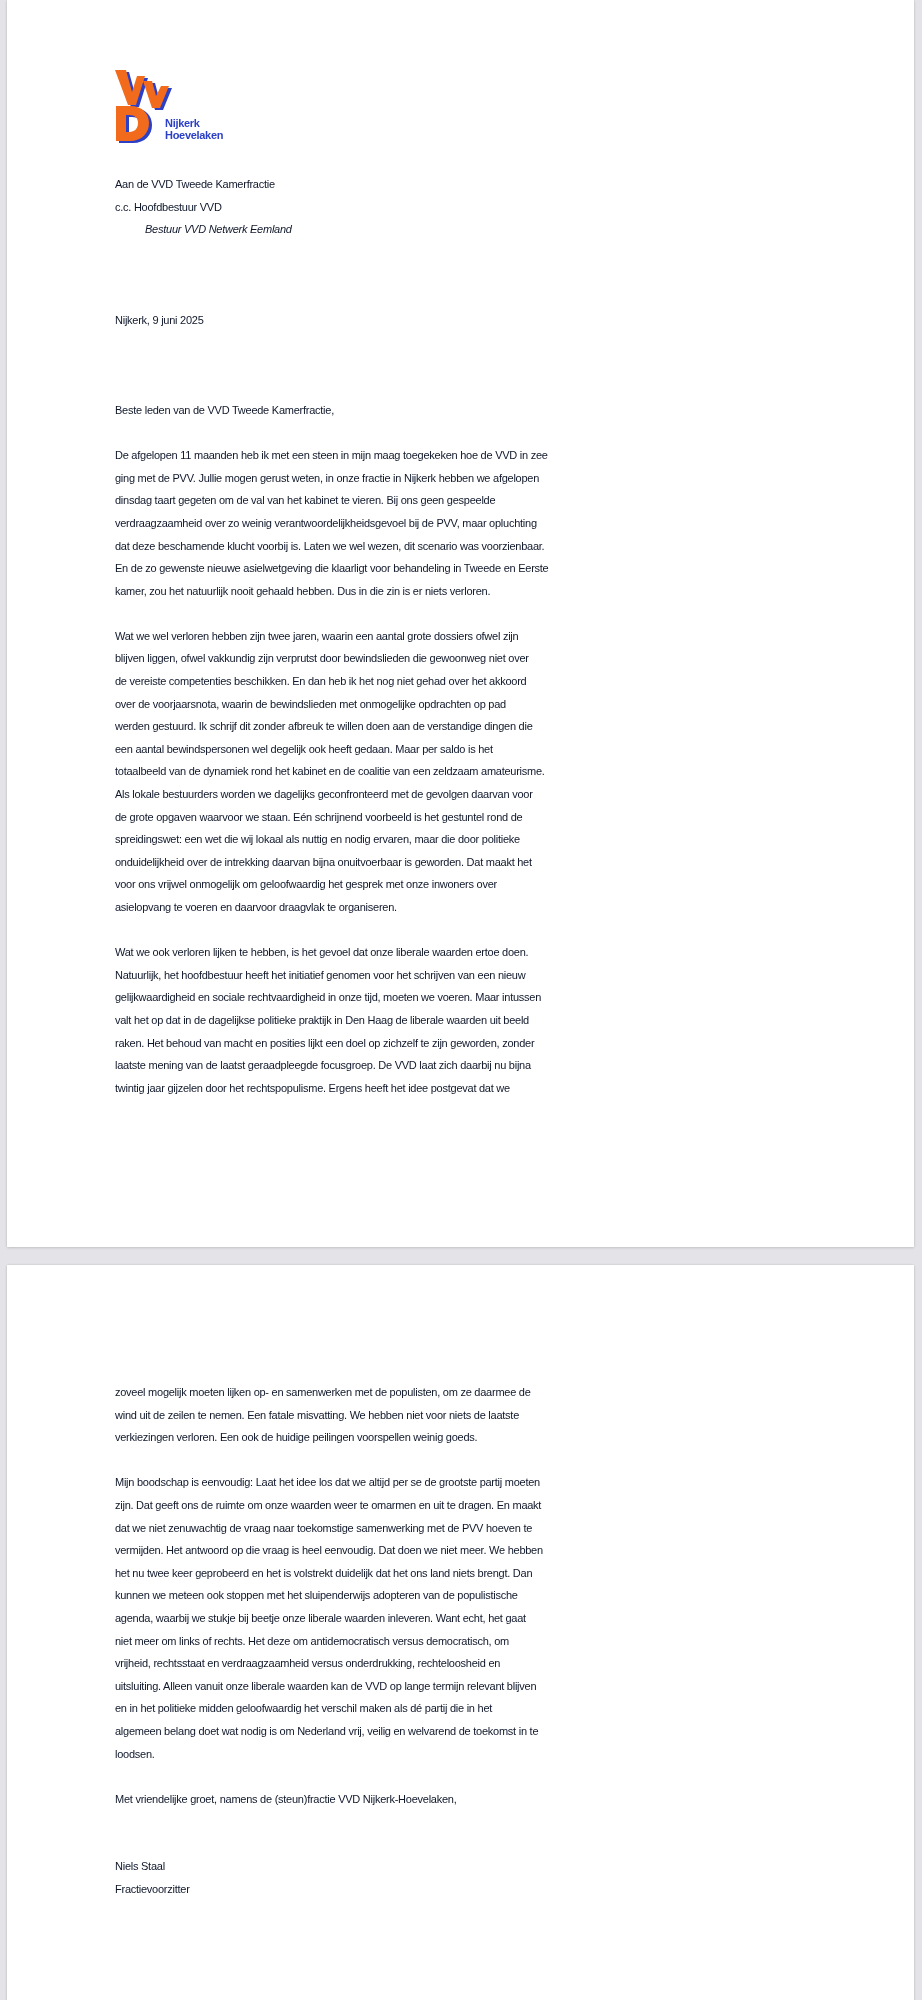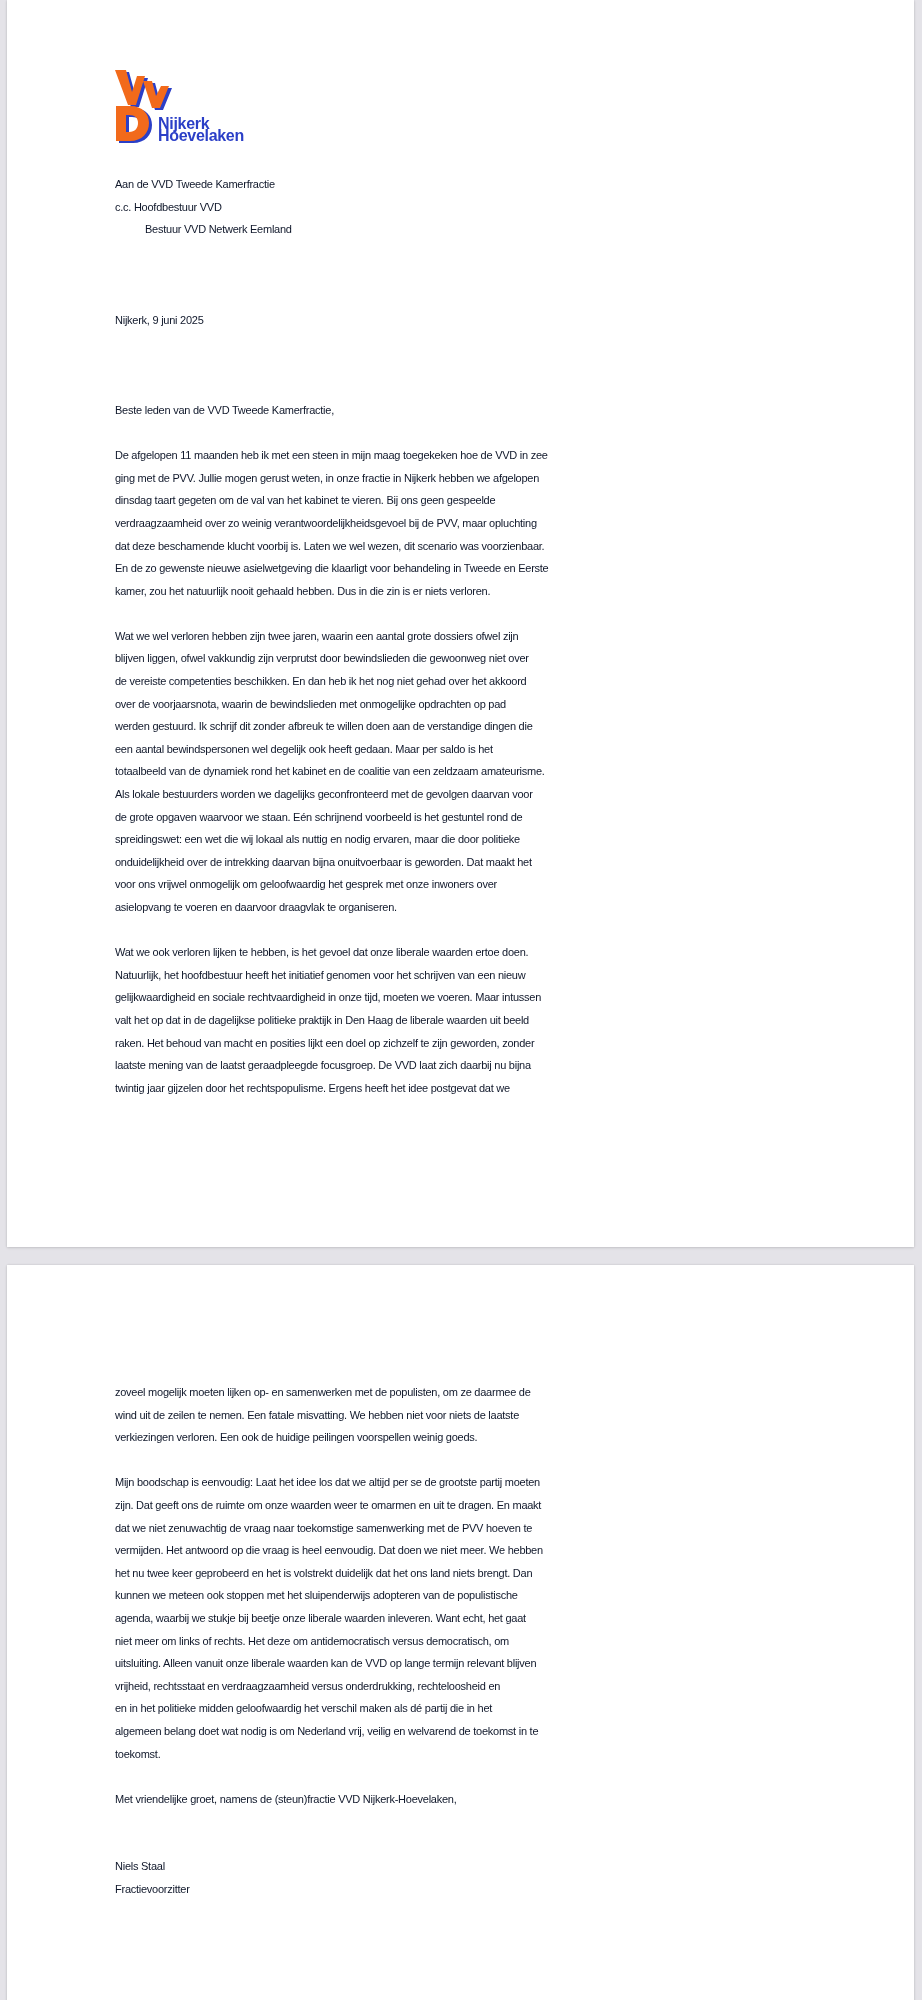--- a/index.html
+++ b/index.html
@@ -19,27 +19,27 @@
   .content {
     position: absolute; left: 108px; width: 700px;
     color: #0f172a;
     font-size: 11px;
     line-height: 22.6px;
     letter-spacing: -0.25px;
     font-stretch: condensed;
   }
   .content p { margin: 0; }
   .gap { height: 22.6px; }
-  .indent { padding-left: 30px; }
+  .indent { padding-left: 30px; font-style: italic; }
 
   
   .logo { position: absolute; left: 108px; top: 70px; width: 120px; height: 80px; }
   .logo .sub {
-    position: absolute; left: 43px; top: 48px;
-    color: #2b3fc7; font-weight: bold; font-size: 16px; line-height: 11.5px;
+    position: absolute; left: 50px; top: 48px;
+    color: #2b3fc7; font-weight: bold; font-size: 11px; line-height: 11.5px;
     letter-spacing: -0.3px;
   }
 
   #p1-content { top: 173px; }
   #p2-content { top: 116px; }
 </style>
 </head>
 <body>
 
 <div class="page" id="page1">
@@ -130,25 +130,25 @@
         <div class="gap"></div>
         <div>
           <p>Mijn boodschap is eenvoudig: Laat het idee los dat we altijd per se de grootste partij moeten</p>
           <p>zijn. Dat geeft ons de ruimte om onze waarden weer te omarmen en uit te dragen. En maakt</p>
           <p>dat we niet zenuwachtig de vraag naar toekomstige samenwerking met de PVV hoeven te</p>
           <p>vermijden. Het antwoord op die vraag is heel eenvoudig. Dat doen we niet meer. We hebben</p>
           <p>het nu twee keer geprobeerd en het is volstrekt duidelijk dat het ons land niets brengt. Dan</p>
           <p>kunnen we meteen ook stoppen met het sluipenderwijs adopteren van de populistische</p>
           <p>agenda, waarbij we stukje bij beetje onze liberale waarden inleveren.  Want echt, het gaat</p>
           <p>niet meer om links of rechts. Het deze om antidemocratisch versus democratisch, om</p>
+          <p>vrijheid, rechtsstaat en verdraagzaamheid versus onderdrukking, rechteloosheid en</p>
           <p>uitsluiting. Alleen vanuit onze liberale waarden kan de VVD op lange termijn relevant blijven</p>
-          <p>vrijheid, rechtsstaat en verdraagzaamheid versus onderdrukking, rechteloosheid en</p>
           <p>en in het politieke midden geloofwaardig het verschil maken als dé partij die in het</p>
           <p>algemeen belang doet wat nodig is om Nederland vrij, veilig en welvarend de toekomst in te</p>
-          <p>toekomst.</p>
+          <p>loodsen.</p>
         </div>
       </div>
     <div class="gap"></div>
     <p>Met vriendelijke groet, namens de (steun)fractie VVD Nijkerk-Hoevelaken,</p>
     <div class="gap"></div>
       <div class="gap"></div>
     <div>
       <p>Niels Staal</p>
       <p>Fractievoorzitter</p>
     </div>

